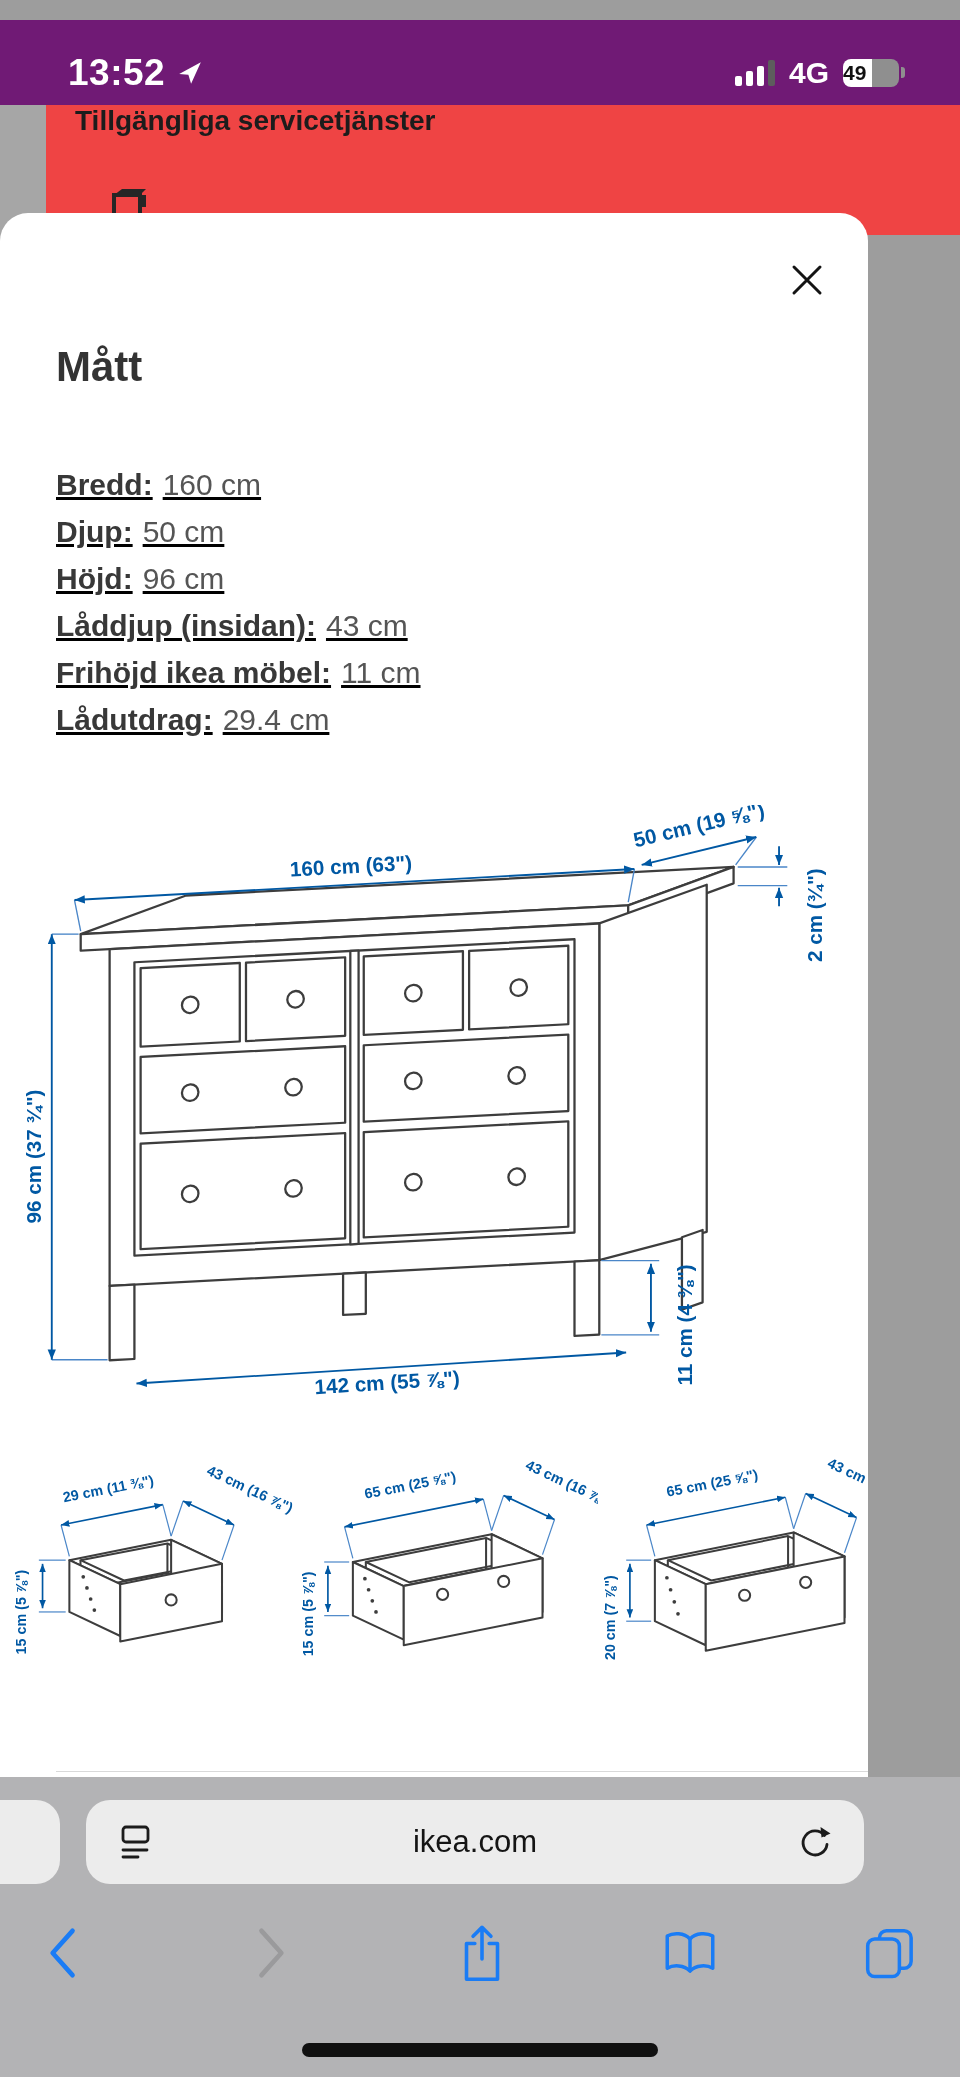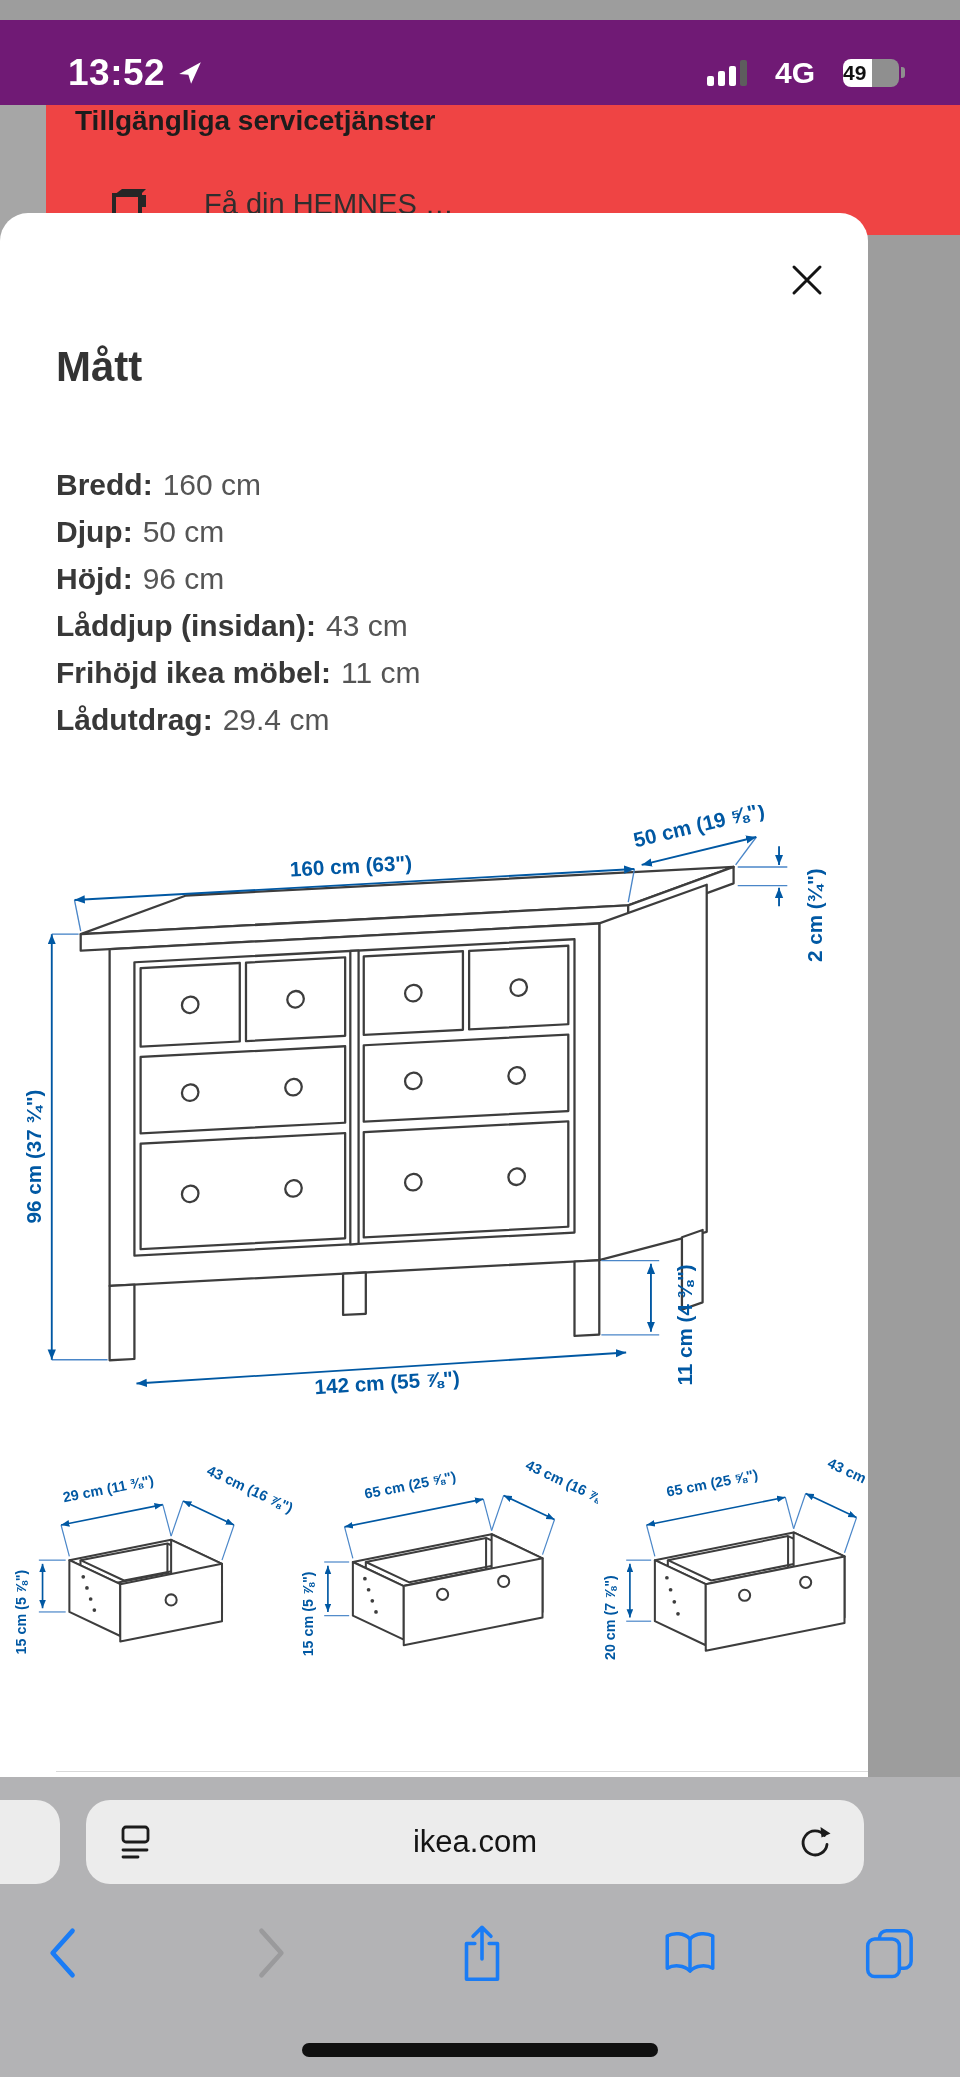--- a/index.html
+++ b/index.html
@@ -5,21 +5,21 @@
   * { margin:0; padding:0; box-sizing:border-box; }
   body { background:#444; font-family:"Liberation Sans", sans-serif; }
   .screen{ position:relative; width:960px; height:2077px; margin:0 auto;
            background:#9d9d9d; overflow:hidden; font-family:"Liberation Sans", sans-serif;}
 
   
   .statusbar{ position:absolute; top:0; left:0; width:960px; height:105px; background:#701a75;
               display:flex; align-items:center; justify-content:space-between; padding:0 55px 0 68px;margin-top:20px;}
   .sb-left{ display:flex; align-items:center; gap:12px;}
   .sb-time{ color:#fff; font-size:37px; font-weight:700; letter-spacing:.5px;}
-  .sb-right{ display:flex; align-items:center; gap:28px;}
+  .sb-right{ display:flex; align-items:center; gap:14px;}
   .sig{ display:flex; align-items:flex-end; gap:4px; height:26px;}
   .sig i{ display:block; width:7px; border-radius:2px; background:#fff;}
   .sig i:nth-child(1){height:10px}.sig i:nth-child(2){height:15px}
   .sig i:nth-child(3){height:20px}.sig i:nth-child(4){height:26px; background:#5d5d5d;}
   .sb-net{ color:#fff; font-size:30px; font-weight:600;}
   .batt{ position:relative; width:56px; height:28px; border-radius:8px;
          background:linear-gradient(90deg,#ffffff 0 52%, #8f8f8f 52%);
          display:flex; align-items:center; justify-content:flex-start;}
   .batt span{ font-size:21px; font-weight:700; color:#111; letter-spacing:0;}
   .batt-nub{ width:4px; height:11px; background:#8f8f8f; border-radius:0 3px 3px 0; margin-left:2px;}
@@ -30,21 +30,21 @@
   .behind h2{ position:absolute; left:75px; top:0px; font-size:28px; font-weight:700; color:#1c1c1c;}
   .behind-row{ position:absolute; left:112px; top:82px; display:flex; align-items:center; gap:56px; color:#2c2c2c;}
   .behind-row .txt{ font-size:29px; color:#2e2e2e;}
 
   
   .modal{ position:absolute; top:213px; left:0; width:868px; height:1564px; background:#ffffff;
           border-radius:28px 28px 0 0; overflow:hidden; z-index:5;}
   .close-btn{ position:absolute; top:46px; right:40px; width:42px; height:42px; cursor:pointer;
               display:flex; align-items:center; justify-content:center;}
   .modal-title{ margin:130px 0 0 56px; font-size:42px; font-weight:700; color:#333;}
-  .specs{ margin:70px 0 0 56px; list-style:none;}
+  .specs{ margin:70px 0 0 56px; list-style:none;text-decoration:underline;}
   .specs li{ font-size:30px; line-height:47px; color:#555;}
   .specs b{ color:#383838; font-weight:700; margin-right:10px;}
   .diagram-wrap{ margin:62px auto 0; width:860px;}
   .drawers-row{ margin:18px auto 0; width:900px; display:flex; justify-content:space-between;}
   .drawer-box{ width:296px; height:282px;}
   .modal-divider{ position:absolute; left:56px; bottom:5px; width:848px; height:1px; background:#d9d9d9;}
 
   svg text.dim{ font-family:"Liberation Sans", sans-serif; font-weight:700; fill:#0058a3;}
   svg .furn{ stroke:#3d3d3d; stroke-width:2.2; fill:#ffffff; stroke-linejoin:round;}
   svg .furn-n{ stroke:#3d3d3d; stroke-width:2.2; fill:none; stroke-linejoin:round;}
@@ -95,21 +95,20 @@
 
   <div class="behind">
     <div class="behind-edge"></div>
     <h2>Tillgängliga servicetjänster</h2>
     <div class="behind-row">
       <svg width="36" height="34" viewBox="0 0 36 34">
         <rect x="2" y="8" width="26" height="20" fill="none" stroke="#262626" stroke-width="4"></rect>
         <path d="M2 8 L10 2 L34 2 L28 8 Z" fill="#262626"></path>
         <rect x="28" y="8" width="6" height="12" fill="#262626"></rect>
       </svg>
-      <span class="txt">Få din HEMNES …</span>
     </div>
   </div>
 
   <div class="modal">
     <div class="close-btn" title="">
       <svg width="34" height="34" viewBox="0 0 34 34">
         <path d="M4 4 L30 30 M30 4 L4 30" stroke="#141414" stroke-width="3" stroke-linecap="round"></path>
       </svg>
     </div>
 

